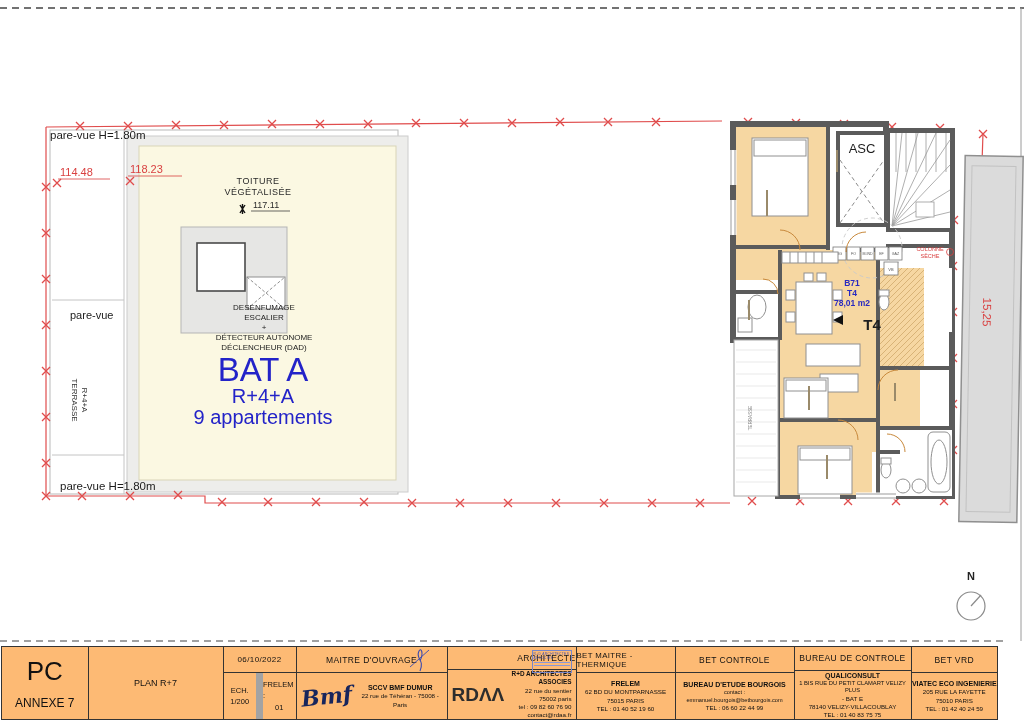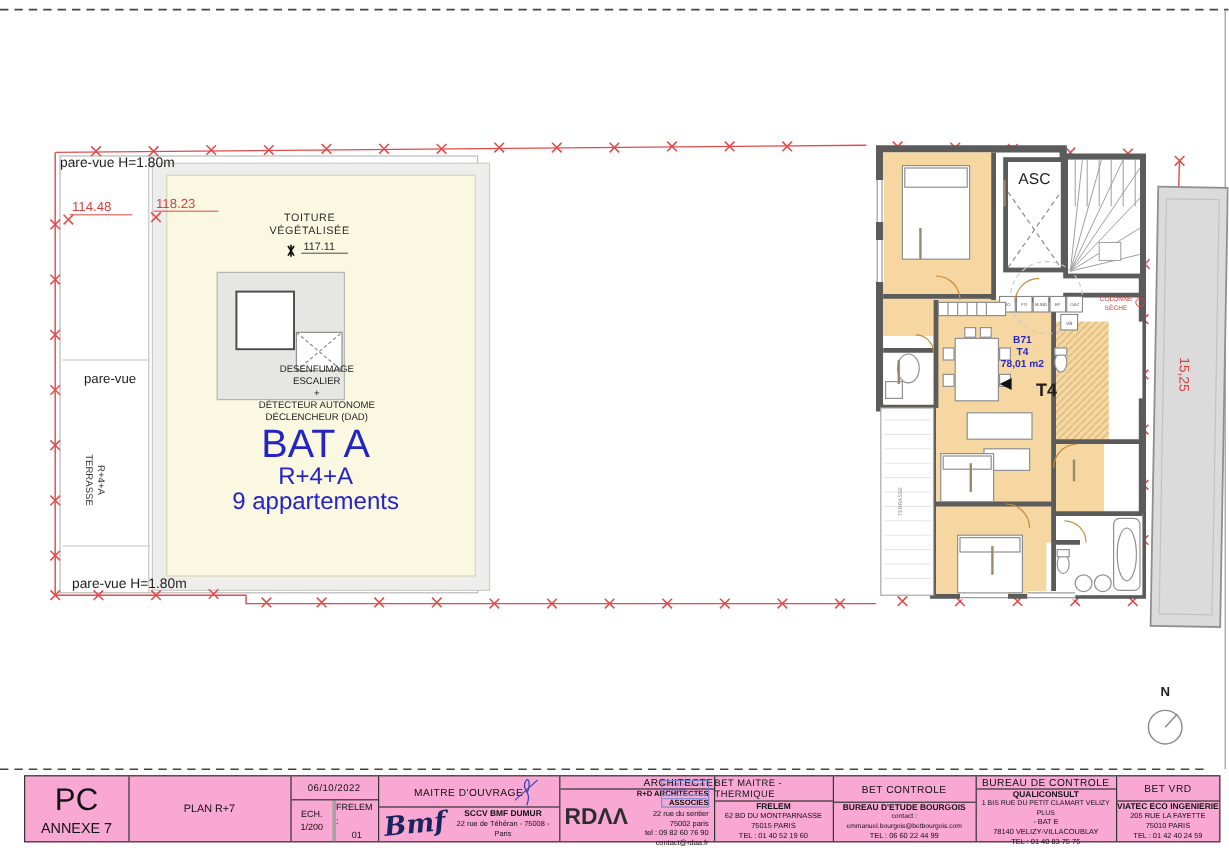--- a/index.html
+++ b/index.html
@@ -1,35 +1,35 @@
 <!DOCTYPE html>
 <html><head>
 <meta charset="utf-8">
 <style>
   html,body{margin:0;padding:0;background:#fff;}
   .page{position:relative;width:1024px;height:720px;background:#ffffff;overflow:hidden;
         font-family:"Liberation Sans",sans-serif;}
   svg text{font-family:"Liberation Sans",sans-serif;}
   
-  .tb{position:absolute;left:20px;top:646px;width:997px;height:56px;display:flex;
-      border:1.5px solid #333;background:#f9a8d4;box-sizing:border-box;color:#111;}
+  .tb{position:absolute;left:1px;top:646px;width:997px;height:74px;display:flex;
+      border:1.5px solid #333;background:#fdba74;box-sizing:border-box;color:#111;}
   .col{border-right:1px solid #333;display:flex;flex-direction:column;box-sizing:border-box;}
   .col:last-child{border-right:none;}
   .hdr{height:25px;border-bottom:1px solid #333;display:flex;align-items:center;
        justify-content:center;font-size:8.5px;letter-spacing:.4px;position:relative;}
   .bdy{flex:1;display:flex;align-items:center;justify-content:center;text-align:center;}
   .w-pc{width:59px;}.w-doc{width:135px;}.w-date{width:73px;}.w-mo{width:151px;}
   .w-ar{width:129px;}.w-fl{width:99px;}.w-st{width:119px;}.w-bc{width:117px;}.w-vrd{flex:1;}
   .pc-cell{justify-content:space-around;align-items:center;padding:4px 0;}
   .pc-big{font-size:26px;}
   .pc-annex{font-size:12px;}
   .sub2{flex:1;display:flex;}
   .sub2>div{flex:1;display:flex;flex-direction:column;align-items:center;justify-content:center;
             font-size:7.5px;line-height:1.5;}
-  .sub2>div:first-child{border-right:3px solid #a3a3a3;}
+  .sub2>div:first-child{border-right:7px solid #a3a3a3;}
   .cname{font-weight:bold;font-size:7px;line-height:1.3;}
   .cline{font-size:6.2px;line-height:1.3;}
   .mo-body{display:flex;align-items:center;gap:6px;padding:0 4px;}
   .bmf{font-family:"DejaVu Serif",serif;font-style:italic;font-weight:bold;font-size:22px;
        color:#17255c;transform:rotate(-6deg);}
   .ar-body{display:flex;align-items:center;gap:7px;padding:0 4px;text-align:right;}
   .rdaa{font-size:19px;font-weight:bold;letter-spacing:0px;color:#2d2d2d;}
   .stamp{position:absolute;right:4px;top:3px;width:36px;height:19px;border:0.5px solid #7886c9;
          padding:1px;overflow:hidden;}
   .stamp .stx{font-size:3.2px;color:#3a4ab0;line-height:1.4;text-align:left;}

